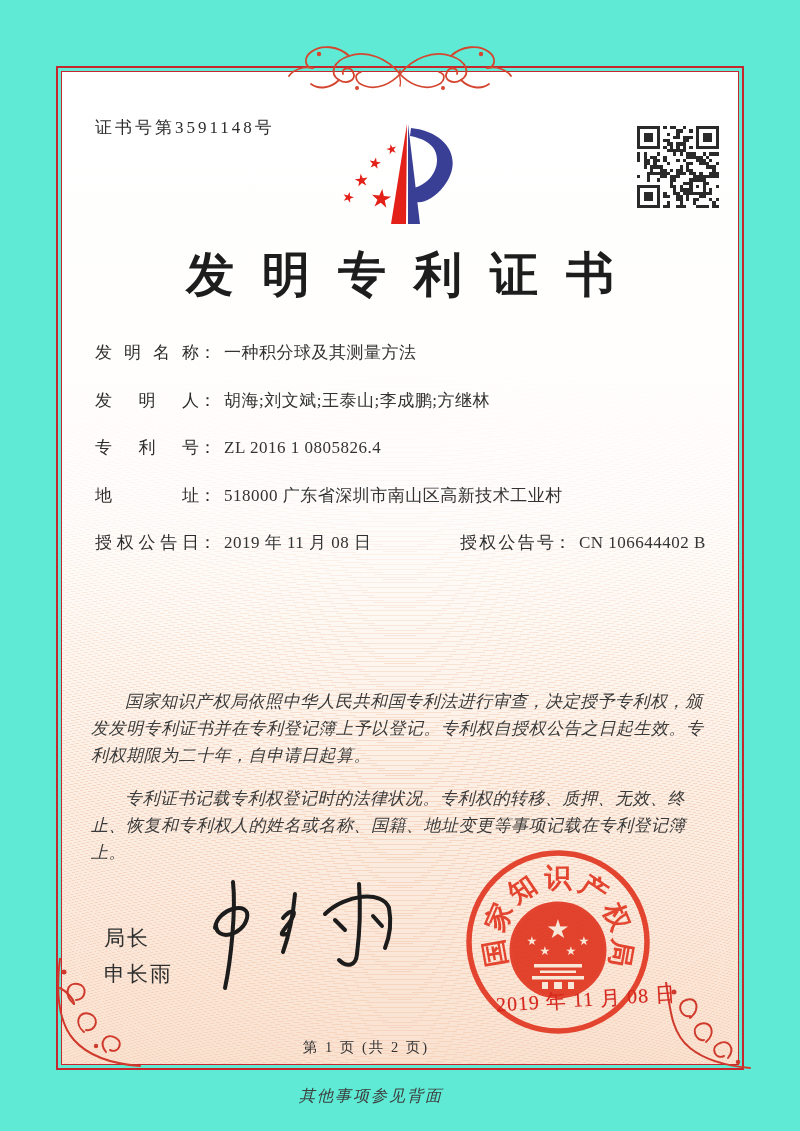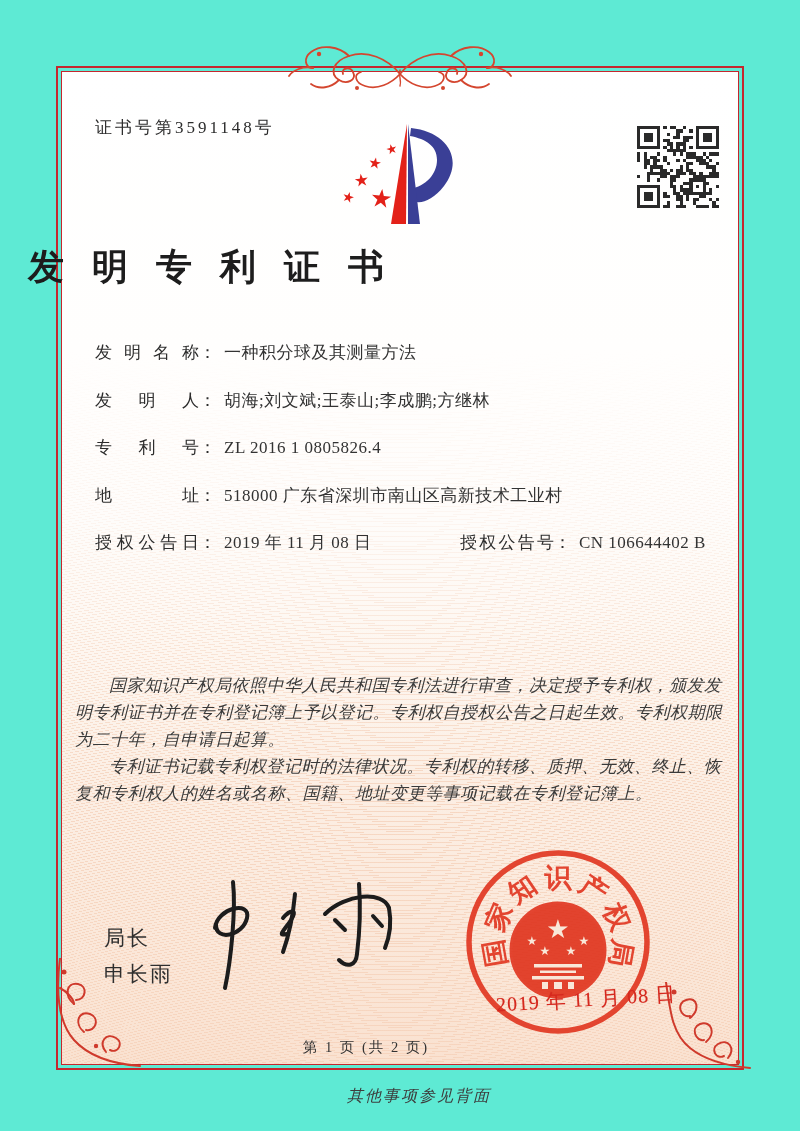--- a/index.html
+++ b/index.html
@@ -27,59 +27,59 @@
       repeating-radial-gradient(ellipse 1100px 700px at 50% 140%, rgba(230,150,103,0.30) 0 1px, rgba(255,255,255,0) 1px 4px),
       #fdf4ec;
   }
   
   .cert-no{
     position:absolute;left:95px;top:116px;font-size:17px;letter-spacing:3px;color:#2c2c2c;
   }
   .logo{position:absolute;left:342px;top:112px;}
   .qr{position:absolute;left:637px;top:126px;width:82px;height:82px;}
   .title{
-    position:absolute;left:0;right:0;top:243px;text-align:left;
-    font-size:36px;font-weight:bold;letter-spacing:28px;padding-left:28px;color:#1d1d1d;
+    position:absolute;left:0;right:0;top:243px;text-align:center;
+    font-size:48px;font-weight:bold;letter-spacing:28px;padding-left:28px;color:#1d1d1d;
   }
   
   .fields{position:absolute;left:95px;top:341px;width:640px;font-size:17px;}
   .field-row{position:relative;height:26px;margin-bottom:21.5px;white-space:nowrap;}
   .flabel{
     display:inline-block;width:104px;vertical-align:bottom;
     text-align:justify;text-align-last:justify;color:#2c2c2c;
   }
   .fcolon{display:inline-block;margin-right:8px;color:#2c2c2c;}
   .fvalue{color:#333;letter-spacing:0.5px;}
   .grant-no-group{position:absolute;left:365px;top:0;}
   
   .legal{
     position:absolute;left:75px;top:672px;width:656px;
     font-size:17px;line-height:27px;font-style:italic;color:#3a3a3a;
     letter-spacing:0.5px;
   }
-  .legal p{margin:0;text-indent:2em;}
+  .legal p{margin:16px;text-indent:2em;}
   
   .sig-titles{
     position:absolute;left:104px;top:920px;
     font-family:"Liberation Sans","DejaVu Sans",sans-serif;
     font-size:21px;color:#2e2e2e;line-height:36px;letter-spacing:2px;
   }
   .signature{position:absolute;left:185px;top:872px;}
   .seal{position:absolute;left:462px;top:846px;opacity:0.96;}
   .seal-date{
     position:absolute;left:486px;top:986px;width:200px;text-align:center;
     color:#d5281e;font-size:20px;letter-spacing:1px;transform:rotate(-3.5deg);
     text-shadow:0 0 1px rgba(213,40,30,.4);
   }
   .page-info{
     position:absolute;left:266px;top:1038px;width:200px;text-align:center;
     font-size:14.5px;letter-spacing:2px;color:#333;
   }
   .footer-note{
-    position:absolute;left:251px;top:1086px;width:240px;text-align:right;
+    position:absolute;left:251px;top:1086px;width:240px;text-align:center;
     font-size:16px;font-style:italic;letter-spacing:2px;color:#3d3d3d;
   }
   
   .orn-top{position:absolute;left:283px;top:40px;}
   .orn-bl{position:absolute;left:50px;top:958px;}
   .orn-br{position:absolute;left:660px;top:982px;transform:scaleX(-1);}
 </style>
 </head>
 <body>
 

